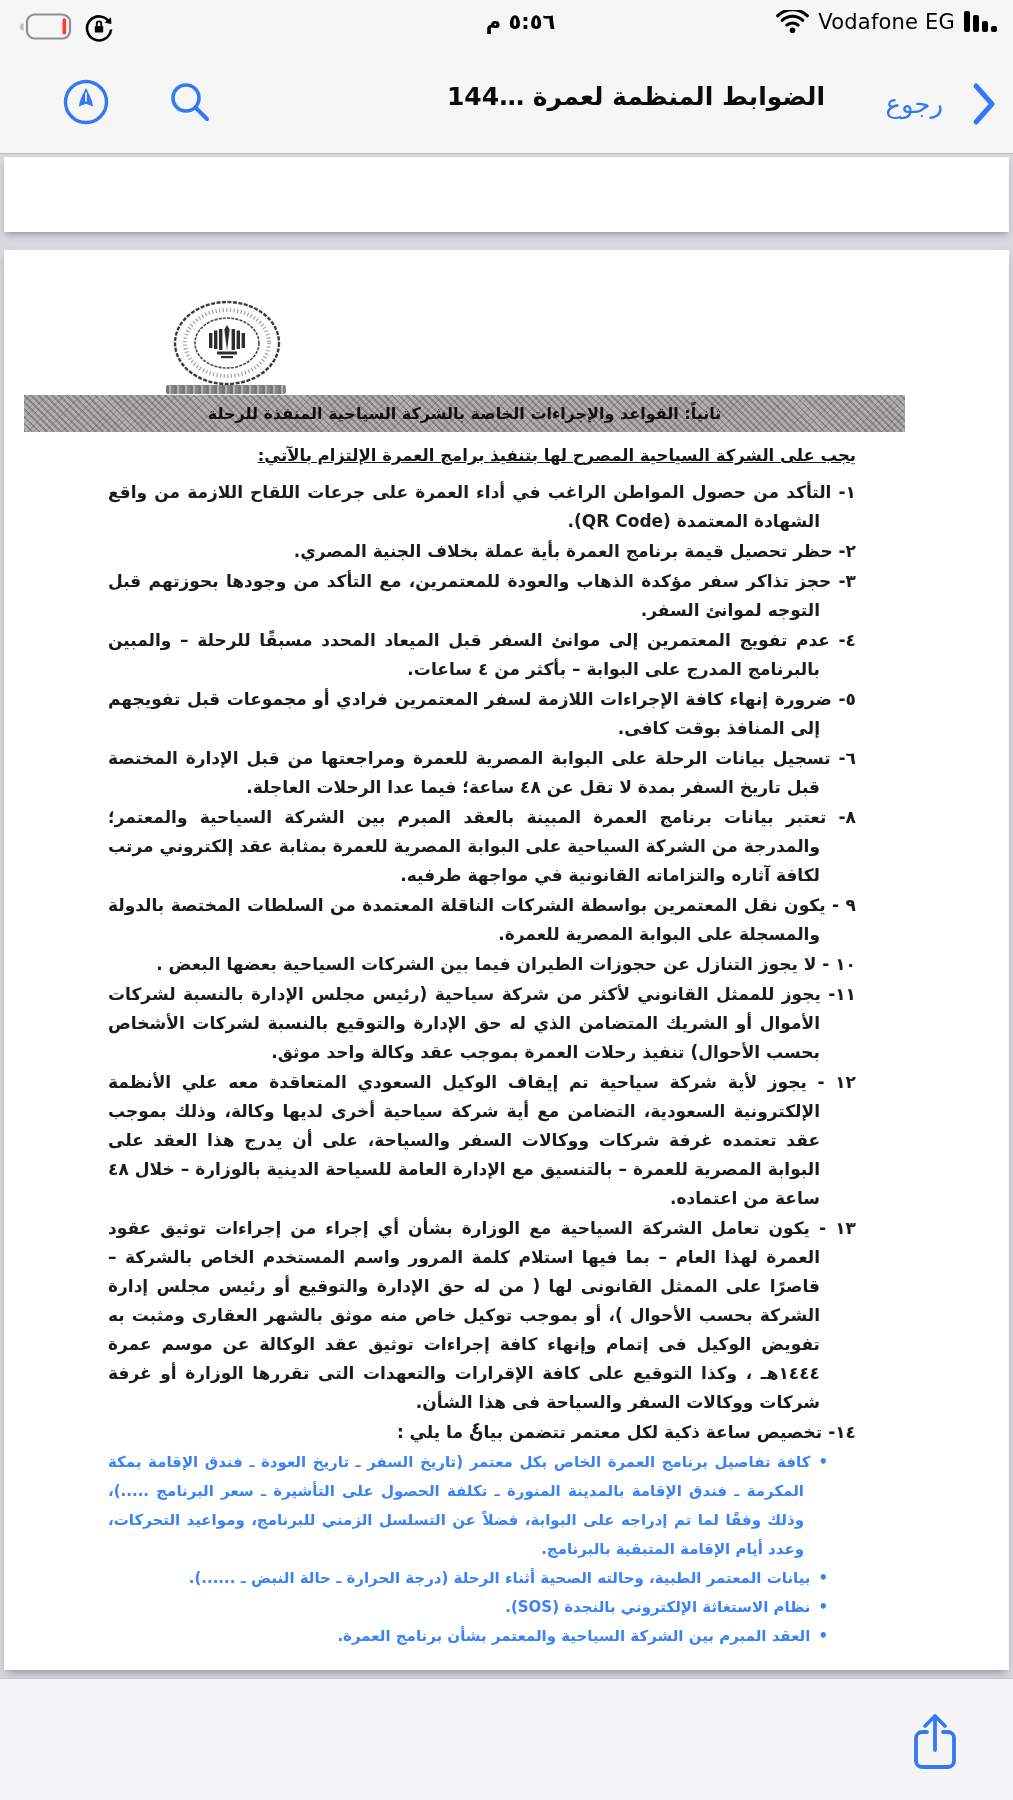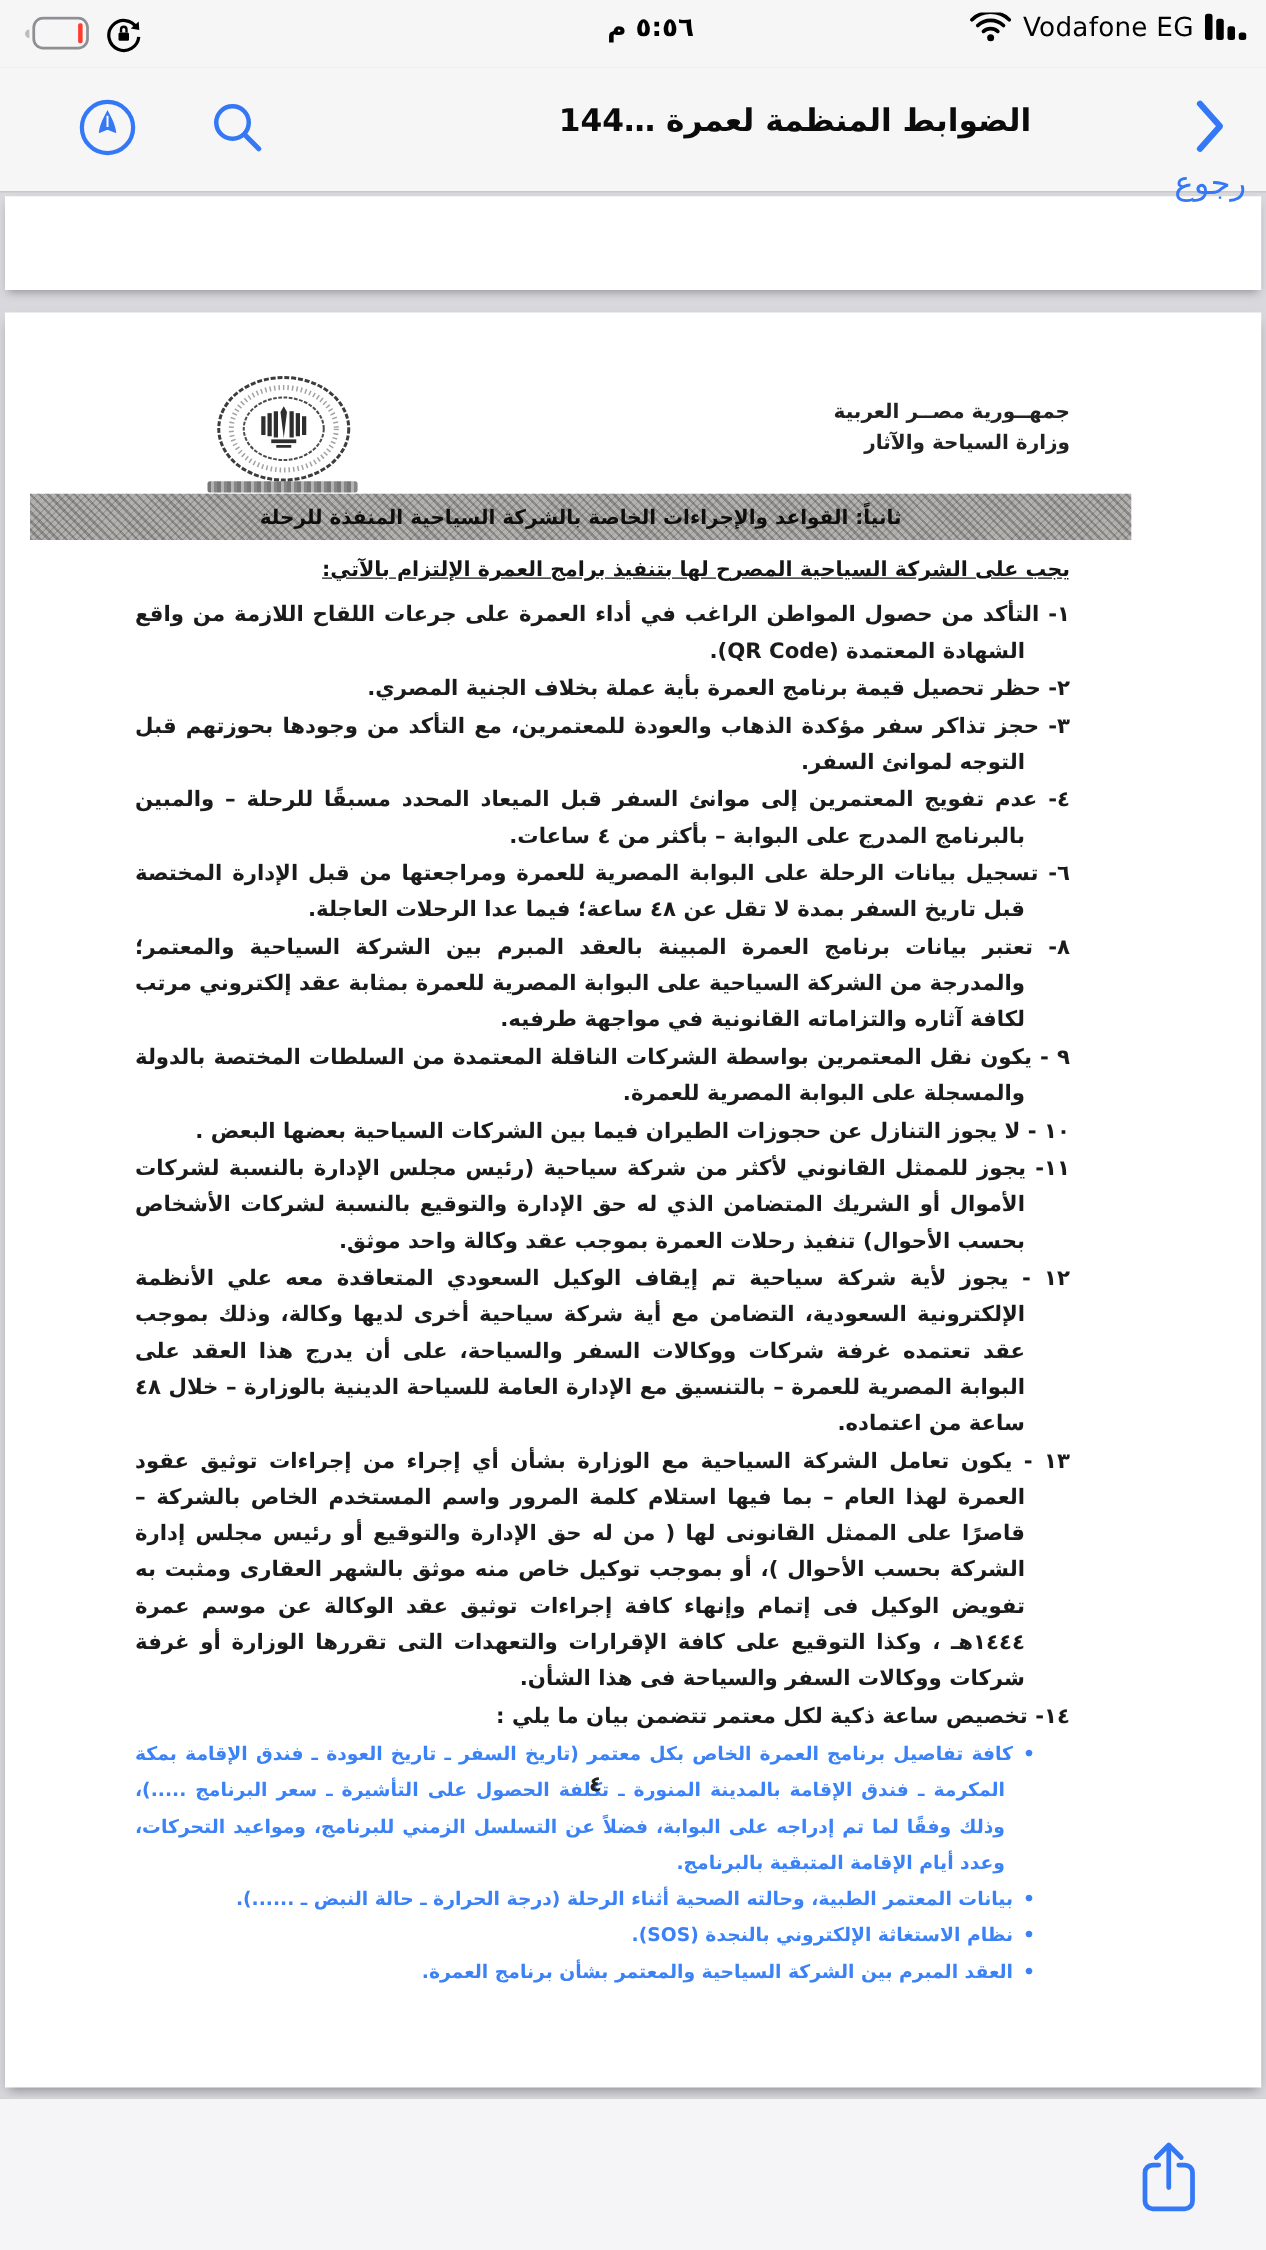--- a/index.html
+++ b/index.html
@@ -16,21 +16,21 @@
   .sb-right { position:absolute; right:16px; top:10px; height:34px;
               display:flex; direction:ltr; gap:9px; }
   .carrier { font-size:21px; color:#000; font-weight:500; letter-spacing:.2px; }
   .sigbars { display:flex; direction:ltr; align-items:flex-end; gap:3px; height:22px; }
   .sigbars i { display:block; width:6px; background:#000; border-radius:2px; }
 
   
   .nav-bar { position:absolute; top:54px; left:0; width:1013px; height:100px;
              background:#f6f6f7; border-bottom:1px solid #b9b9bc; z-index:5; }
   .back-btn { position:absolute; right:16px; top:24px; height:52px;
-              display:flex; align-items:center; gap:8px; cursor:pointer;flex-direction:column; }
+              display:flex; align-items:center; gap:28px; cursor:pointer; }
   .back-label { color:#3478f6; font-size:26px; }
   .nav-title { position:absolute; right:188px; top:28px; max-width:600px;
                font-size:25px; font-weight:700; color:#0b0b0b; white-space:nowrap;
                direction:rtl; overflow:hidden;text-align:right; }
   .nav-ic { position:absolute; top:24px; width:48px; height:48px; cursor:pointer; }
   .ic-search { left:166px; }
   .ic-markup { left:62px; }
 
   
   .viewer { position:absolute; top:155px; left:0; width:1013px; height:1523px;
@@ -138,24 +138,20 @@
   </div>
 </div>
 
 <div class="viewer">
 
   <div class="page-frag"></div>
 
   <div class="page-main">
     <div class="doc">
 
-      <div class="ministry">
-        <div>جمهــورية مصــر العربية</div>
-        <div>وزارة السياحة والآثار</div>
-      </div>
 
       <div class="seal">
         <svg viewBox="0 0 112 90" width="112" height="90">
           <ellipse cx="56" cy="44" rx="52" ry="41" fill="none" stroke="#3c3c3c" stroke-width="2.4" stroke-dasharray="4 1.5"></ellipse>
           <ellipse cx="56" cy="44" rx="42" ry="33" fill="none" stroke="#555" stroke-width="4" stroke-dasharray="1.2 2.4" opacity=".55"></ellipse>
           <ellipse cx="56" cy="44" rx="32" ry="25" fill="none" stroke="#4a4a4a" stroke-width="1.6" stroke-dasharray="3 1.2"></ellipse>
           <g fill="#2e2e2e">
             <rect x="38" y="34" width="3.4" height="15"></rect>
             <rect x="43" y="31.5" width="3.4" height="18.5"></rect>
             <rect x="48" y="30" width="3.4" height="21"></rect>
@@ -174,20 +170,21 @@
         <span>ثانياً: القواعد والإجراءات الخاصة بالشركة السياحية المنفذة للرحلة</span>
       </div>
 
       <div class="intro">يجب على الشركة السياحية المصرح لها بتنفيذ برامج العمرة الإلتزام بالآتي:</div>
 
       <div class="items">
         <div class="item">١- التأكد من حصول المواطن الراغب في أداء العمرة على جرعات اللقاح اللازمة من واقع الشهادة المعتمدة (QR Code).</div>
         <div class="item">٢- حظر تحصيل قيمة برنامج العمرة بأية عملة بخلاف الجنية المصري.</div>
         <div class="item">٣- حجز تذاكر سفر مؤكدة الذهاب والعودة للمعتمرين، مع التأكد من وجودها بحوزتهم قبل التوجه لموانئ السفر.</div>
         <div class="item">٤- عدم تفويج المعتمرين إلى موانئ السفر قبل الميعاد المحدد مسبقًا للرحلة – والمبين بالبرنامج المدرج على البوابة – بأكثر من ٤ ساعات.</div>
+        <div class="item">٥- ضرورة إنهاء كافة الإجراءات اللازمة لسفر المعتمرين فرادي أو مجموعات قبل تفويجهم إلى المنافذ بوقت كافى.</div>
         <div class="item">٦- تسجيل بيانات الرحلة على البوابة المصرية للعمرة ومراجعتها من قبل الإدارة المختصة قبل تاريخ السفر بمدة لا تقل عن ٤٨ ساعة؛ فيما عدا الرحلات العاجلة.</div>
         <div class="item">٨- تعتبر بيانات برنامج العمرة المبينة بالعقد المبرم بين الشركة السياحية والمعتمر؛ والمدرجة من الشركة السياحية على البوابة المصرية للعمرة بمثابة عقد إلكتروني مرتب لكافة آثاره والتزاماته القانونية في مواجهة طرفيه.</div>
         <div class="item">٩ - يكون نقل المعتمرين بواسطة الشركات الناقلة المعتمدة من السلطات المختصة بالدولة والمسجلة على البوابة المصرية للعمرة.</div>
         <div class="item">١٠ - لا يجوز التنازل عن حجوزات الطيران فيما بين الشركات السياحية بعضها البعض .</div>
         <div class="item">١١- يجوز للممثل القانوني لأكثر من شركة سياحية (رئيس مجلس الإدارة بالنسبة لشركات الأموال أو الشريك المتضامن الذي له حق الإدارة والتوقيع بالنسبة لشركات الأشخاص بحسب الأحوال) تنفيذ رحلات العمرة بموجب عقد وكالة واحد موثق.</div>
         <div class="item">١٢ - يجوز لأية شركة سياحية تم إيقاف الوكيل السعودي المتعاقدة معه علي الأنظمة الإلكترونية السعودية، التضامن مع أية شركة سياحية أخرى لديها وكالة، وذلك بموجب عقد تعتمده غرفة شركات ووكالات السفر والسياحة، على أن يدرج هذا العقد على البوابة المصرية للعمرة – بالتنسيق مع الإدارة العامة للسياحة الدينية بالوزارة – خلال ٤٨ ساعة من اعتماده.</div>
         <div class="item">١٣ - يكون تعامل الشركة السياحية مع الوزارة بشأن أي إجراء من إجراءات توثيق عقود العمرة لهذا العام – بما فيها استلام كلمة المرور واسم المستخدم الخاص بالشركة – قاصرًا على الممثل القانونى لها ( من له حق الإدارة والتوقيع أو رئيس مجلس إدارة الشركة بحسب الأحوال )، أو بموجب توكيل خاص منه موثق بالشهر العقارى ومثبت به تفويض الوكيل فى إتمام وإنهاء كافة إجراءات توثيق عقد الوكالة عن موسم عمرة ١٤٤٤هـ ، وكذا التوقيع على كافة الإقرارات والتعهدات التى تقررها الوزارة أو غرفة شركات ووكالات السفر والسياحة فى هذا الشأن.</div>
         <div class="item">١٤- تخصيص ساعة ذكية لكل معتمر تتضمن بيان ما يلي :</div>
 
         <div class="bullets">

